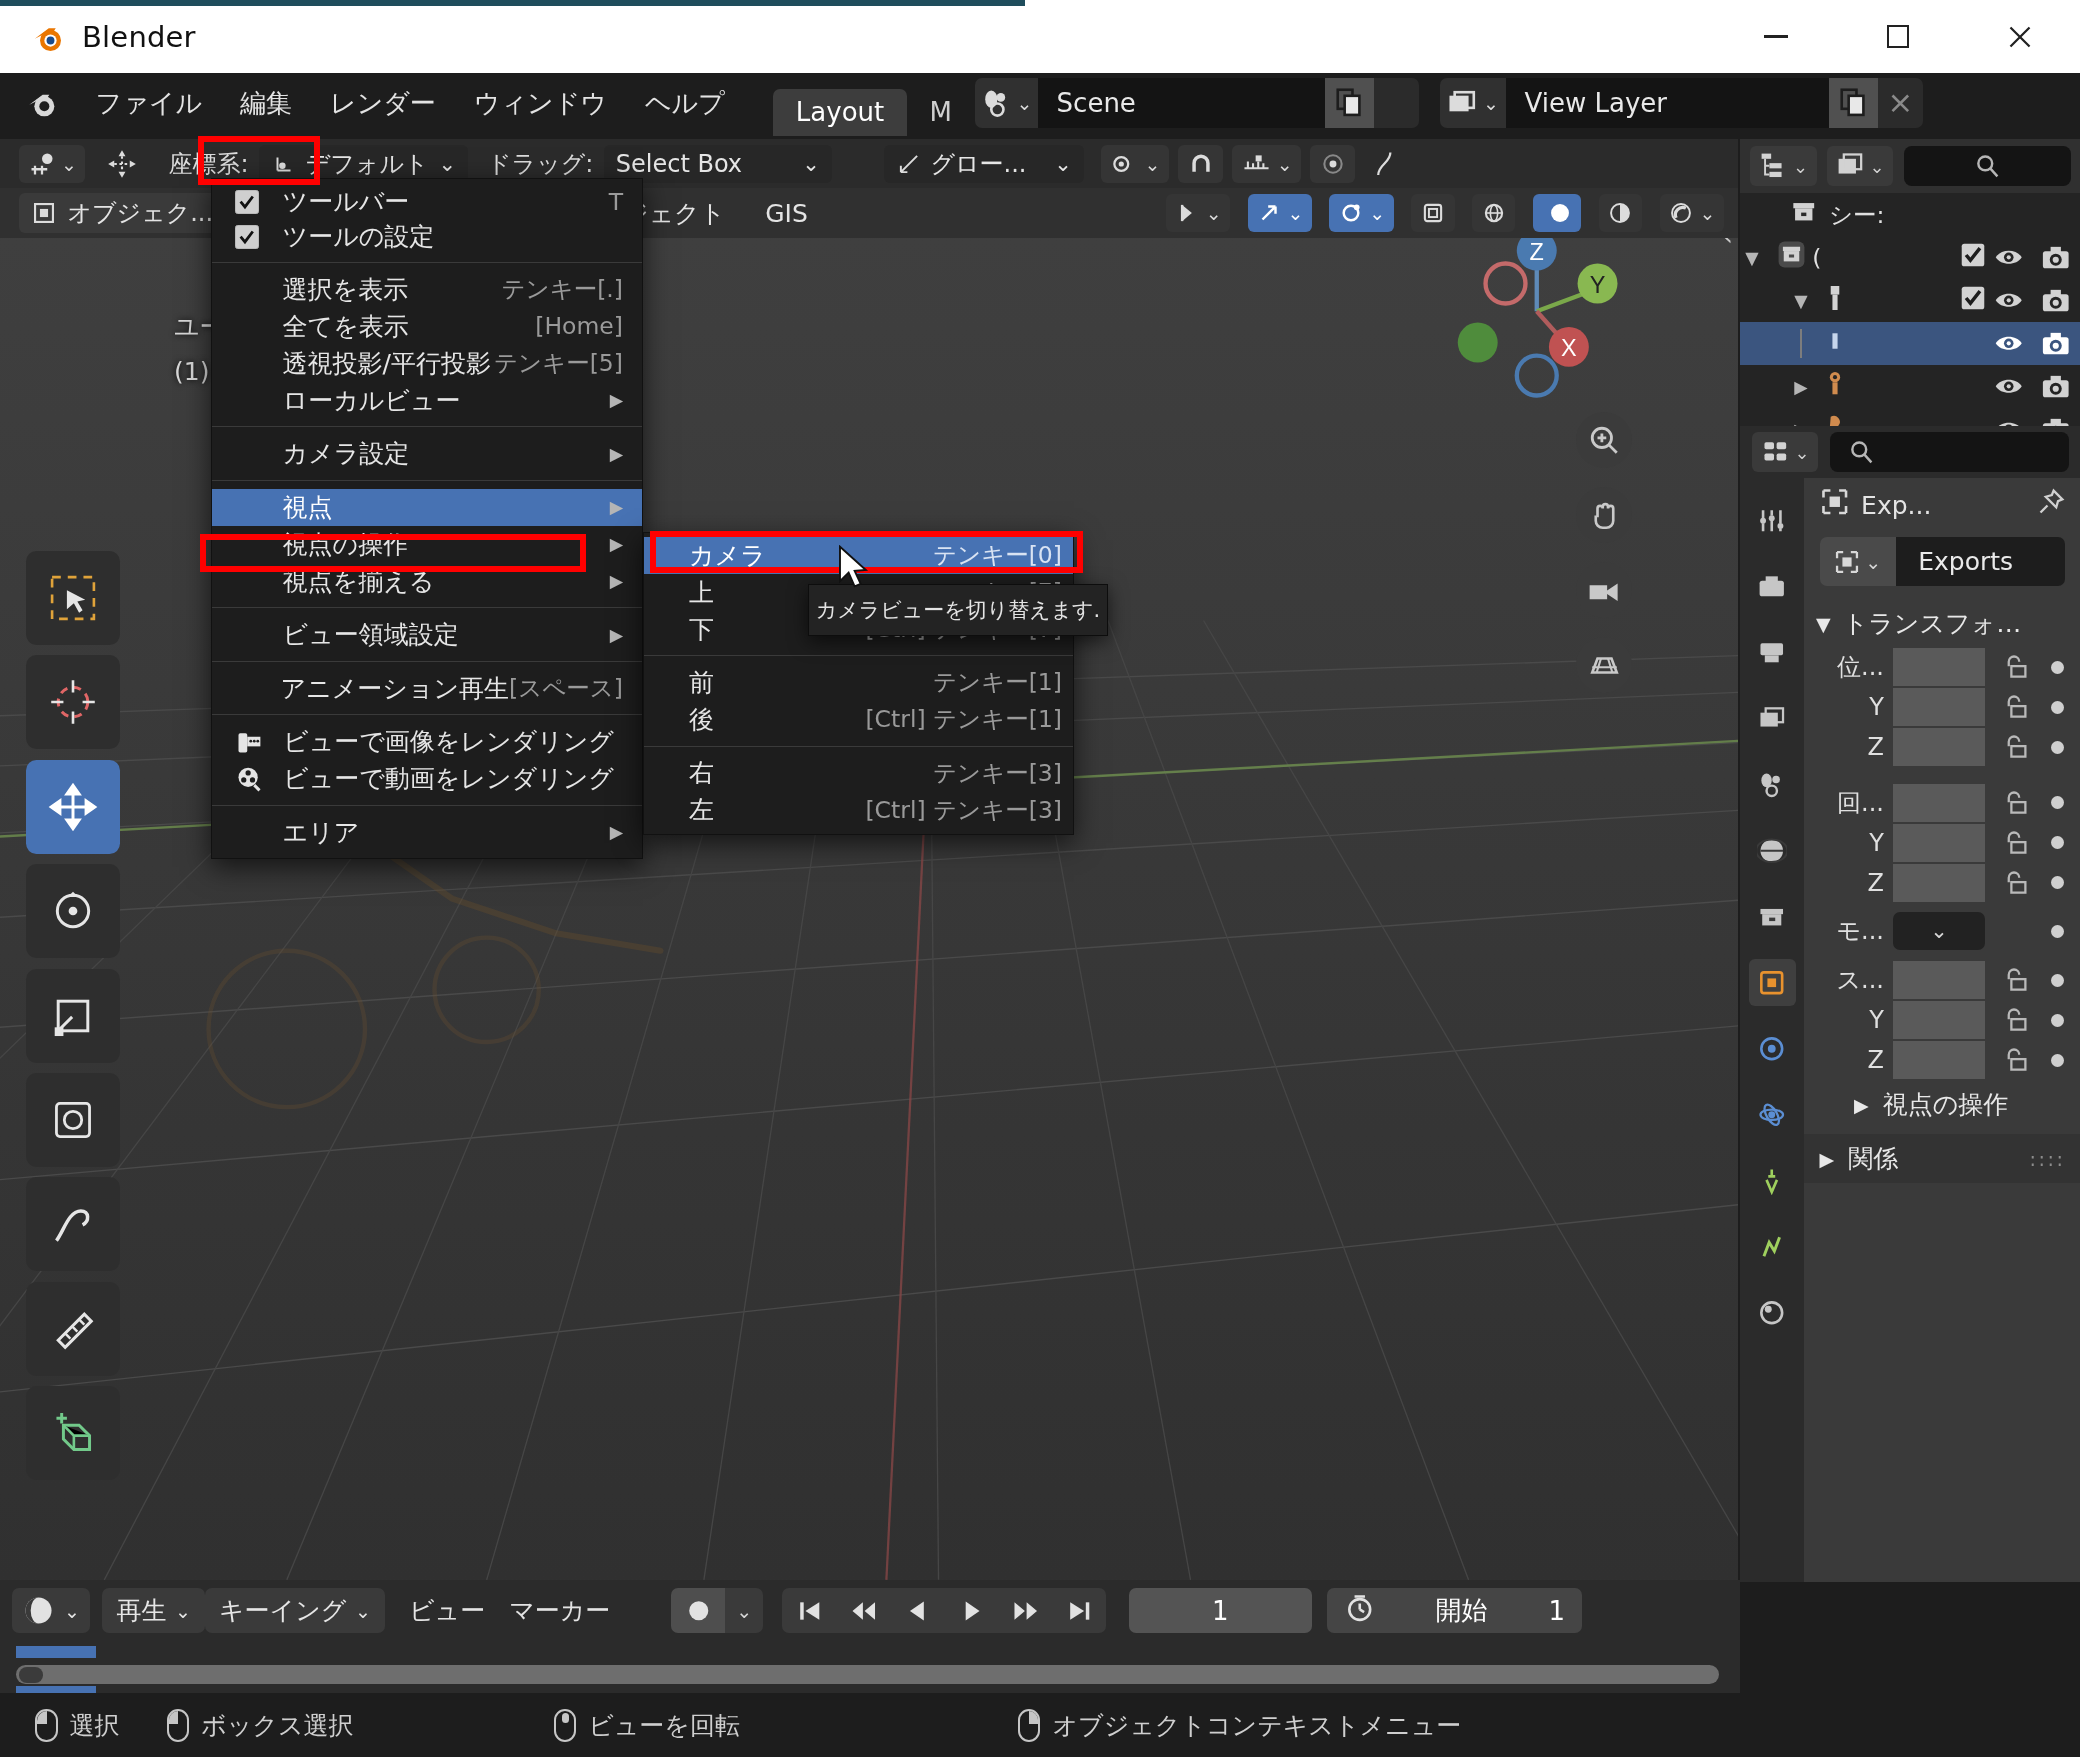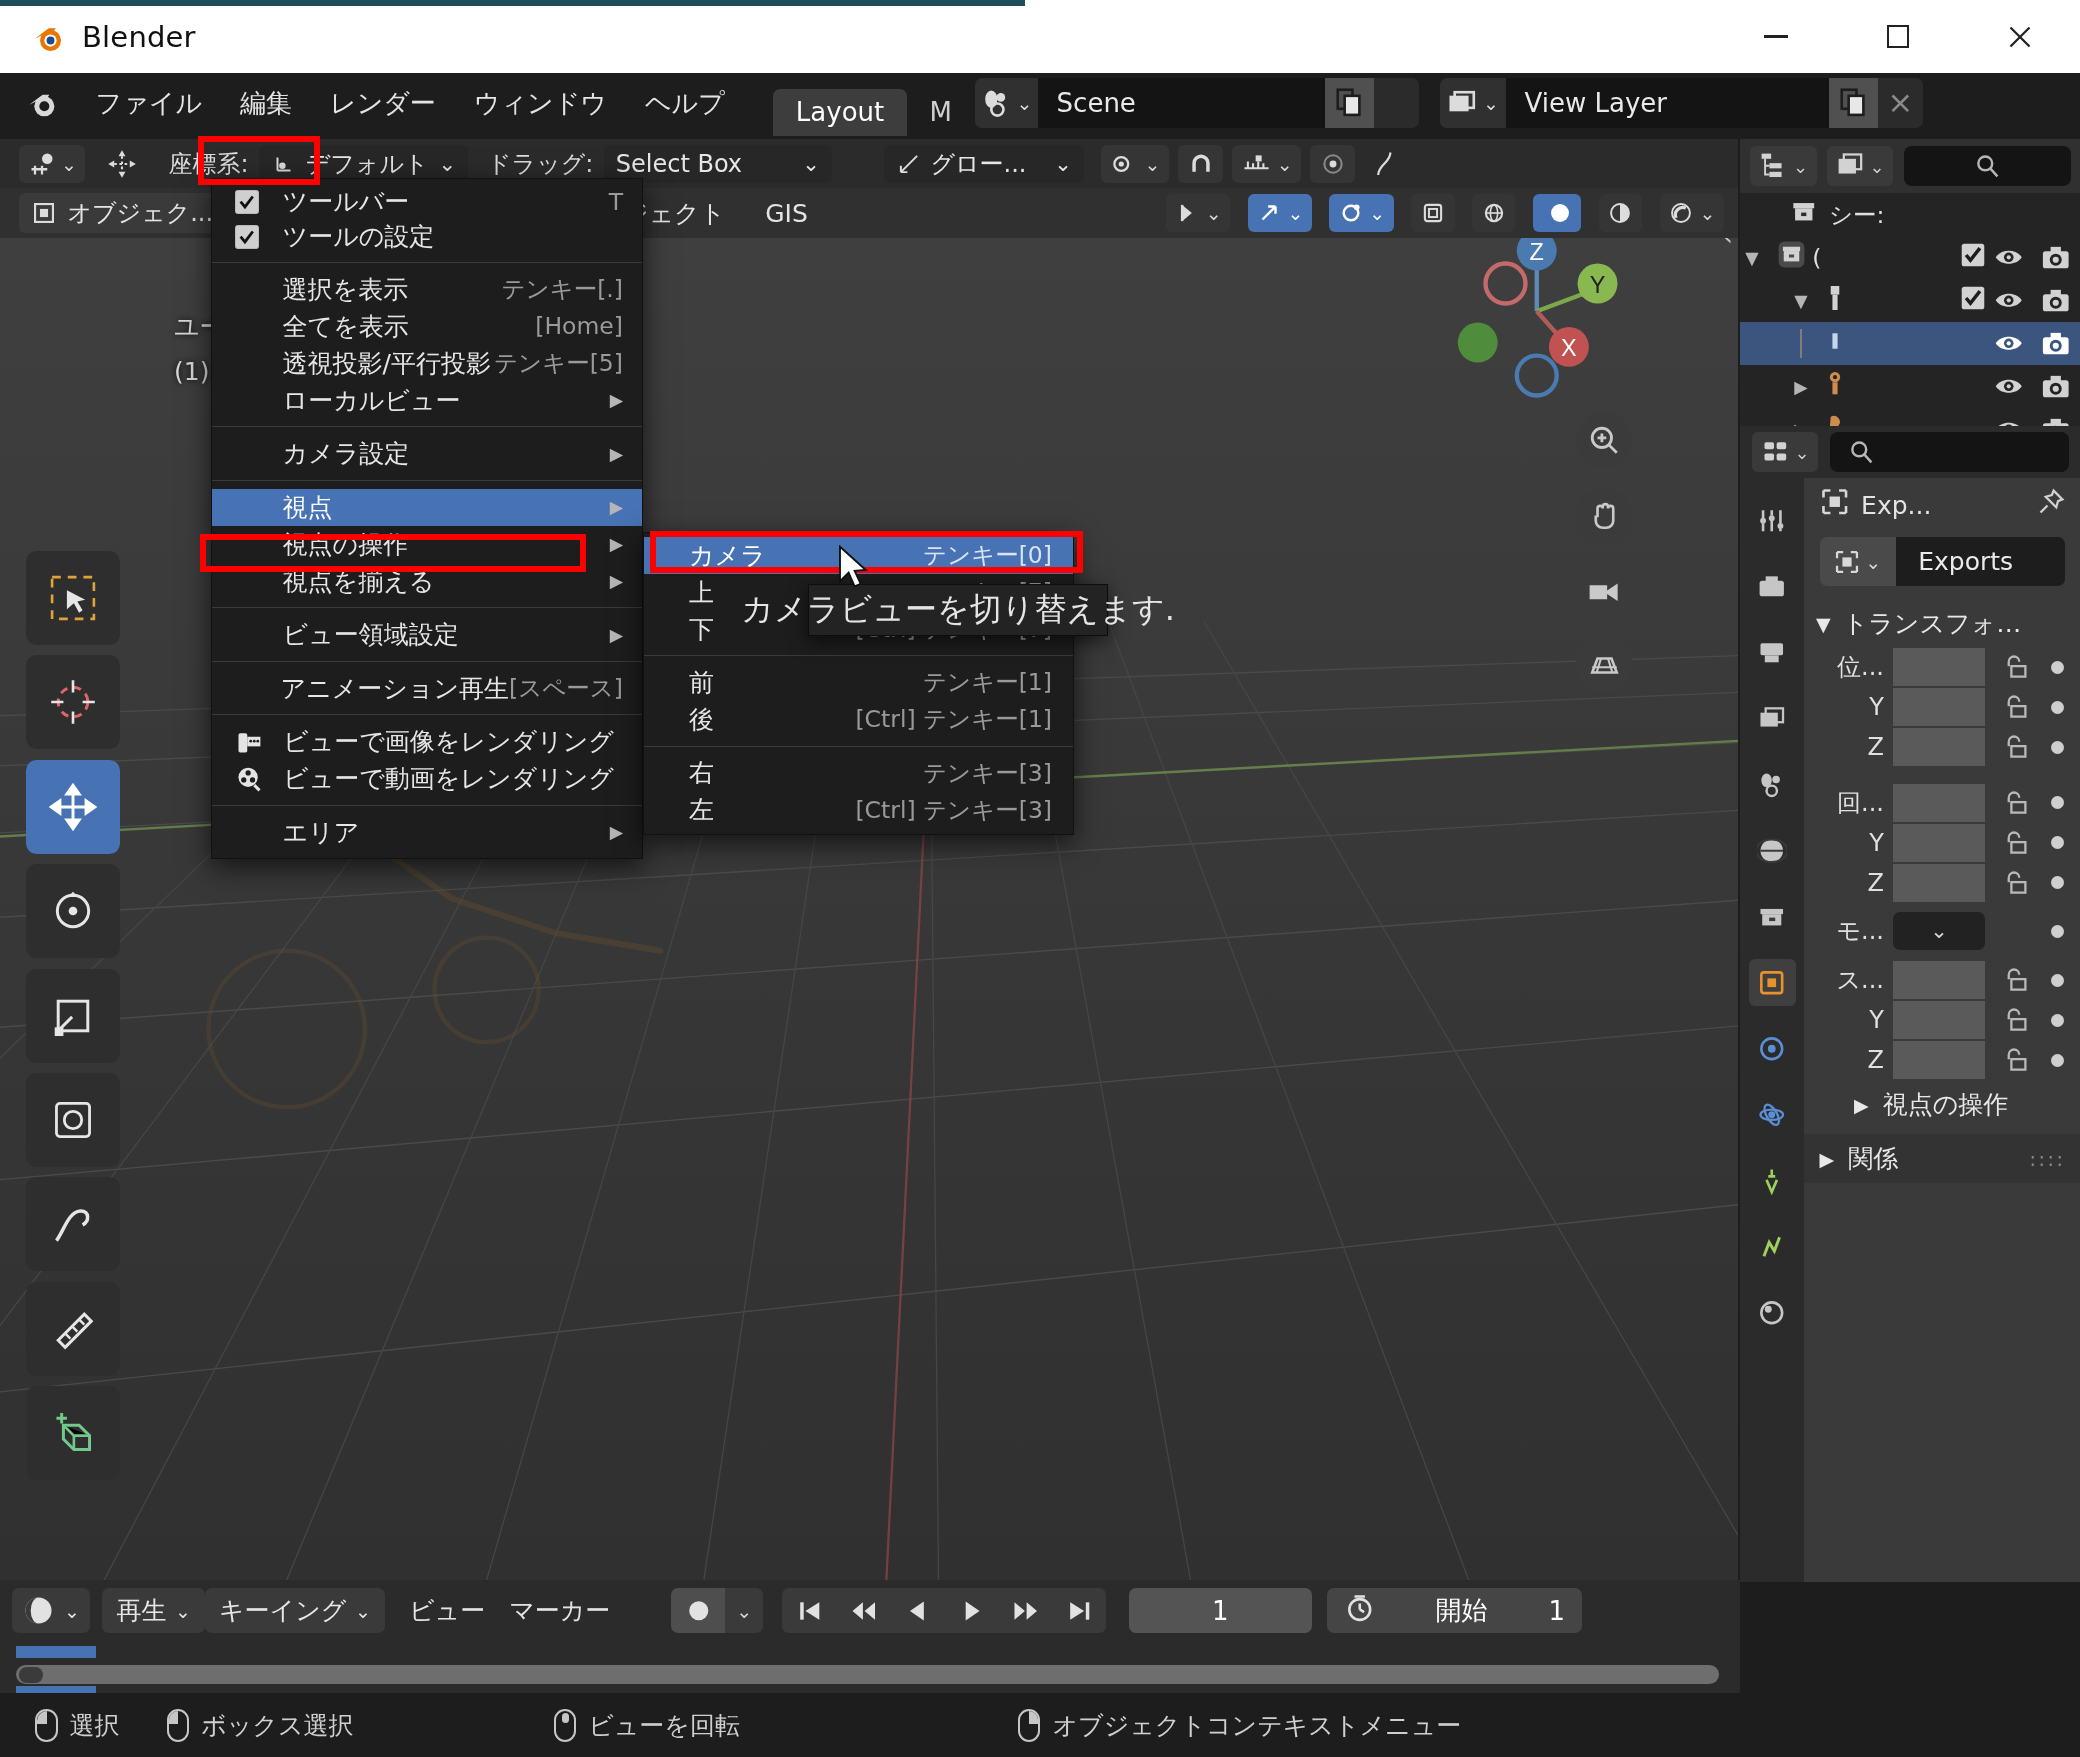--- a/index.html
+++ b/index.html
@@ -93,30 +93,30 @@
   .mrow .chk svg { display:block; }
   .mrow .ind { width:24px; margin-right:24px; }
   .mrow .arw { color:#b5b5b5; font-size:17.4px; margin-left:14px; }
   .msep { height:0.9px; background:#3a3a3a; margin:7.8px 0; }
   .mrow.sel { background:#4772b3; color:#fff; }
   .micon { width:29.5px; height:29.5px; margin-right:19px; display:flex; align-items:center; justify-content:center;}
 
   
   .submenu { position:absolute; left:643px; top:532px; width:431px; background:#1d1d1d;
      border:0.9px solid #111; box-shadow:0 7.8px 26px rgba(0,0,0,.65); z-index:45; padding:3.5px 0 5.2px 0;}
-  .srow { height:37px; display:flex; align-items:center; padding:0 21px 0 45px; color:#e6e6e6; font-size:25px;}
+  .srow { height:37px; display:flex; align-items:center; padding:0 11px 0 45px; color:#e6e6e6; font-size:25px;}
   .srow .lbl { flex:1; }
   .srow .acc { color:#9a9a9a; font-size:23.5px; }
   .srow.sel { background:#4772b3; color:#fff; }
   .srow.sel .acc { color:#d9e3f3; }
 
   
   .tip { position:absolute; left:808px; top:584px; width:300px; height:52px; background:#232323;
      border:0.9px solid #0d0d0d; display:flex; align-items:center; justify-content:center;
-     color:#e4e4e4; font-size:32px; z-index:60; box-shadow:0 5.2px 19px rgba(0,0,0,.6); white-space:nowrap;}
+     color:#e4e4e4; font-size:21px; z-index:60; box-shadow:0 5.2px 19px rgba(0,0,0,.6); white-space:nowrap;}
 
   
   .redbox { position:absolute; border:6px solid #ff0000; z-index:70; pointer-events:none; }
 
   
   .cursor { position:absolute; left:837px; top:545px; z-index:80; }
 
   
   .outliner { position:absolute; left:1740px; top:139px; width:341px; height:287px; background:#242424; }
   .olhdr { height:54px; background:#303030; display:flex; align-items:center; gap:10.4px; padding:0 10.4px; }

